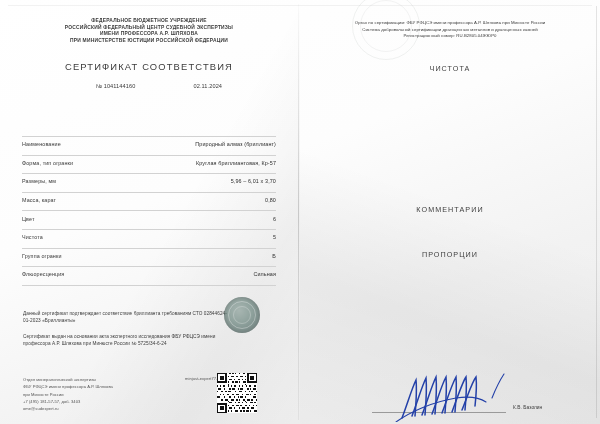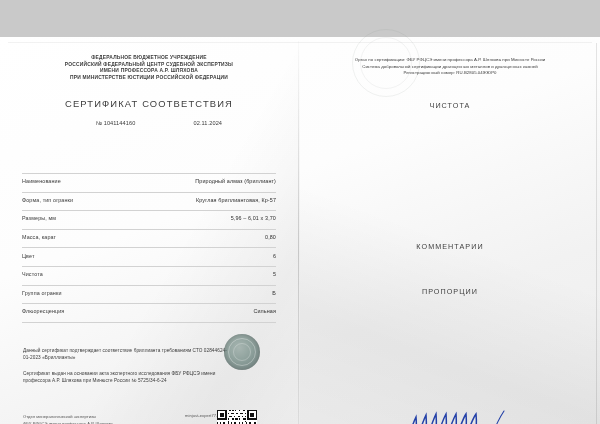--- a/index.html
+++ b/index.html
@@ -7,21 +7,20 @@
     width:600px;height:424px;overflow:hidden;
     background:#c9c9c9;
     font-family:"Liberation Sans","DejaVu Sans",sans-serif;
     color:#2b2b2b;
     -webkit-font-smoothing:antialiased;
   }
   .sheet{
     position:absolute;inset:0;
     background:
       linear-gradient(160deg,#ffffff 0%,#fdfdfd 40%,#f2f2f2 70%,#ededed 100%);
-    margin-top: 37px;
   }
   
   .shade-a{position:absolute;left:0;top:0;width:300px;height:424px;
     background:linear-gradient(120deg,rgba(255,255,255,0) 55%,rgba(0,0,0,.045) 78%,rgba(0,0,0,.012) 100%);
     pointer-events:none;}
   .shade-b{position:absolute;right:0;top:0;width:300px;height:424px;
     background:linear-gradient(200deg,rgba(255,255,255,0) 48%,rgba(0,0,0,.05) 72%,rgba(0,0,0,.02) 100%);
     pointer-events:none;}
   .fold{position:absolute;left:298px;top:4px;width:1px;height:416px;
     background:linear-gradient(to bottom,rgba(0,0,0,.02),rgba(0,0,0,.16),rgba(0,0,0,.05));}

